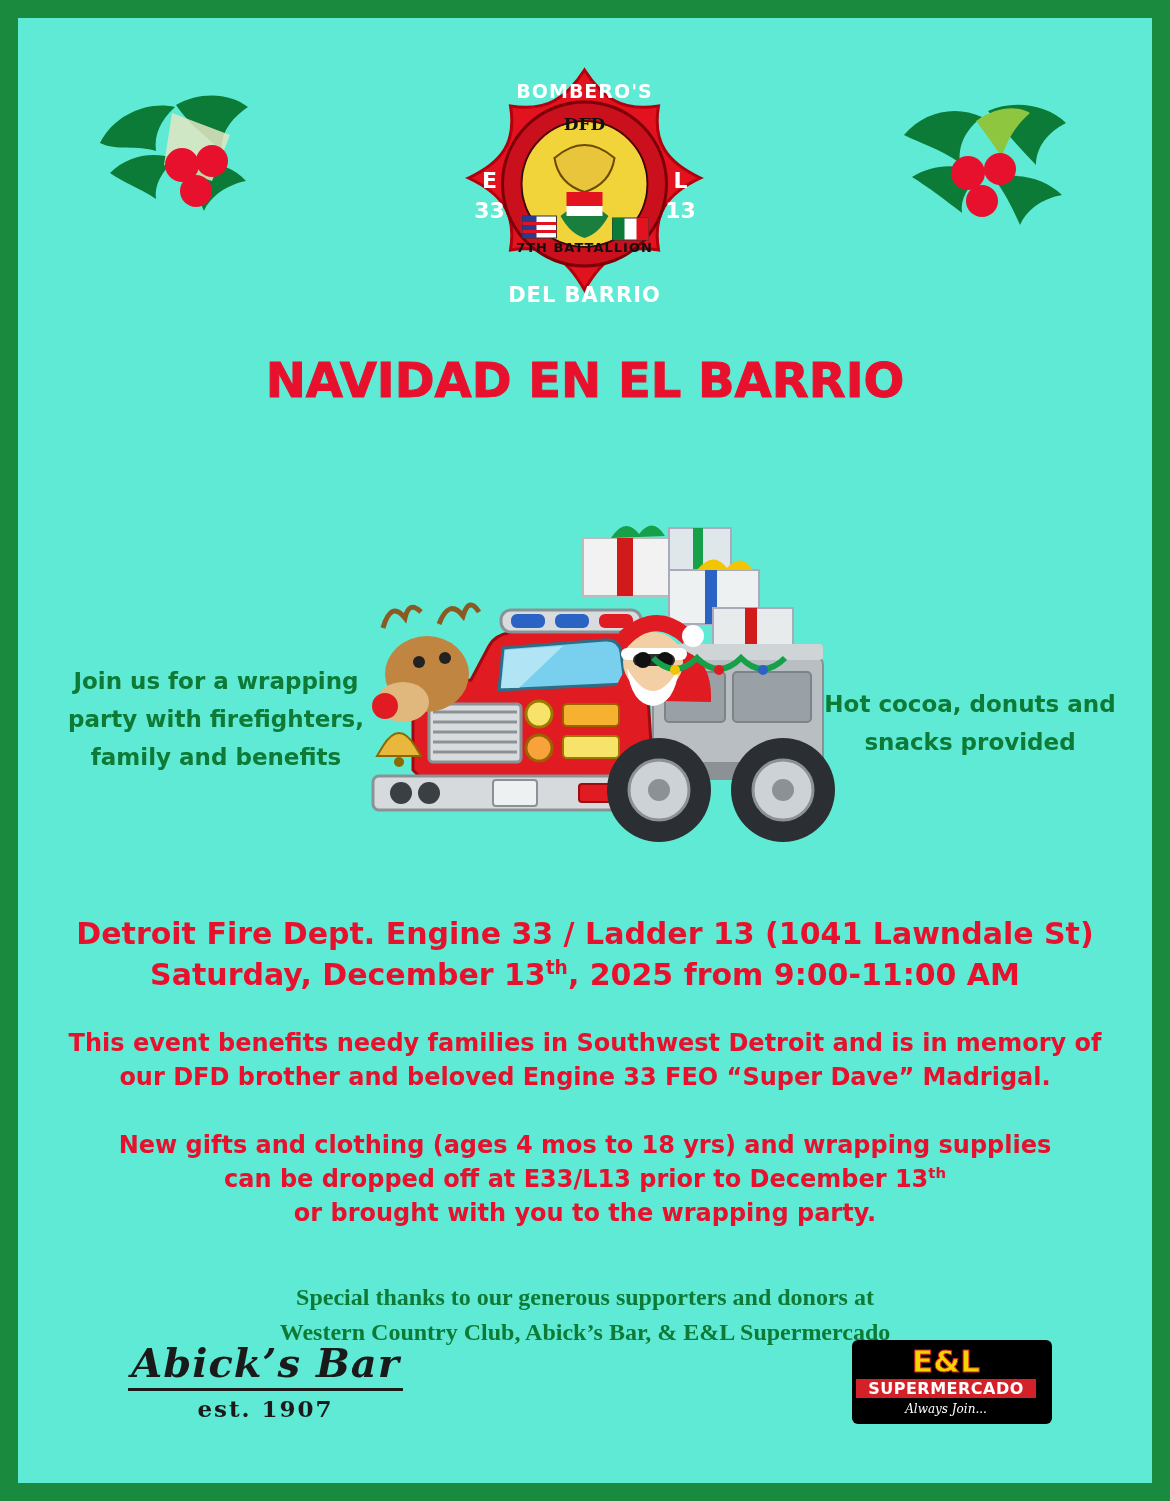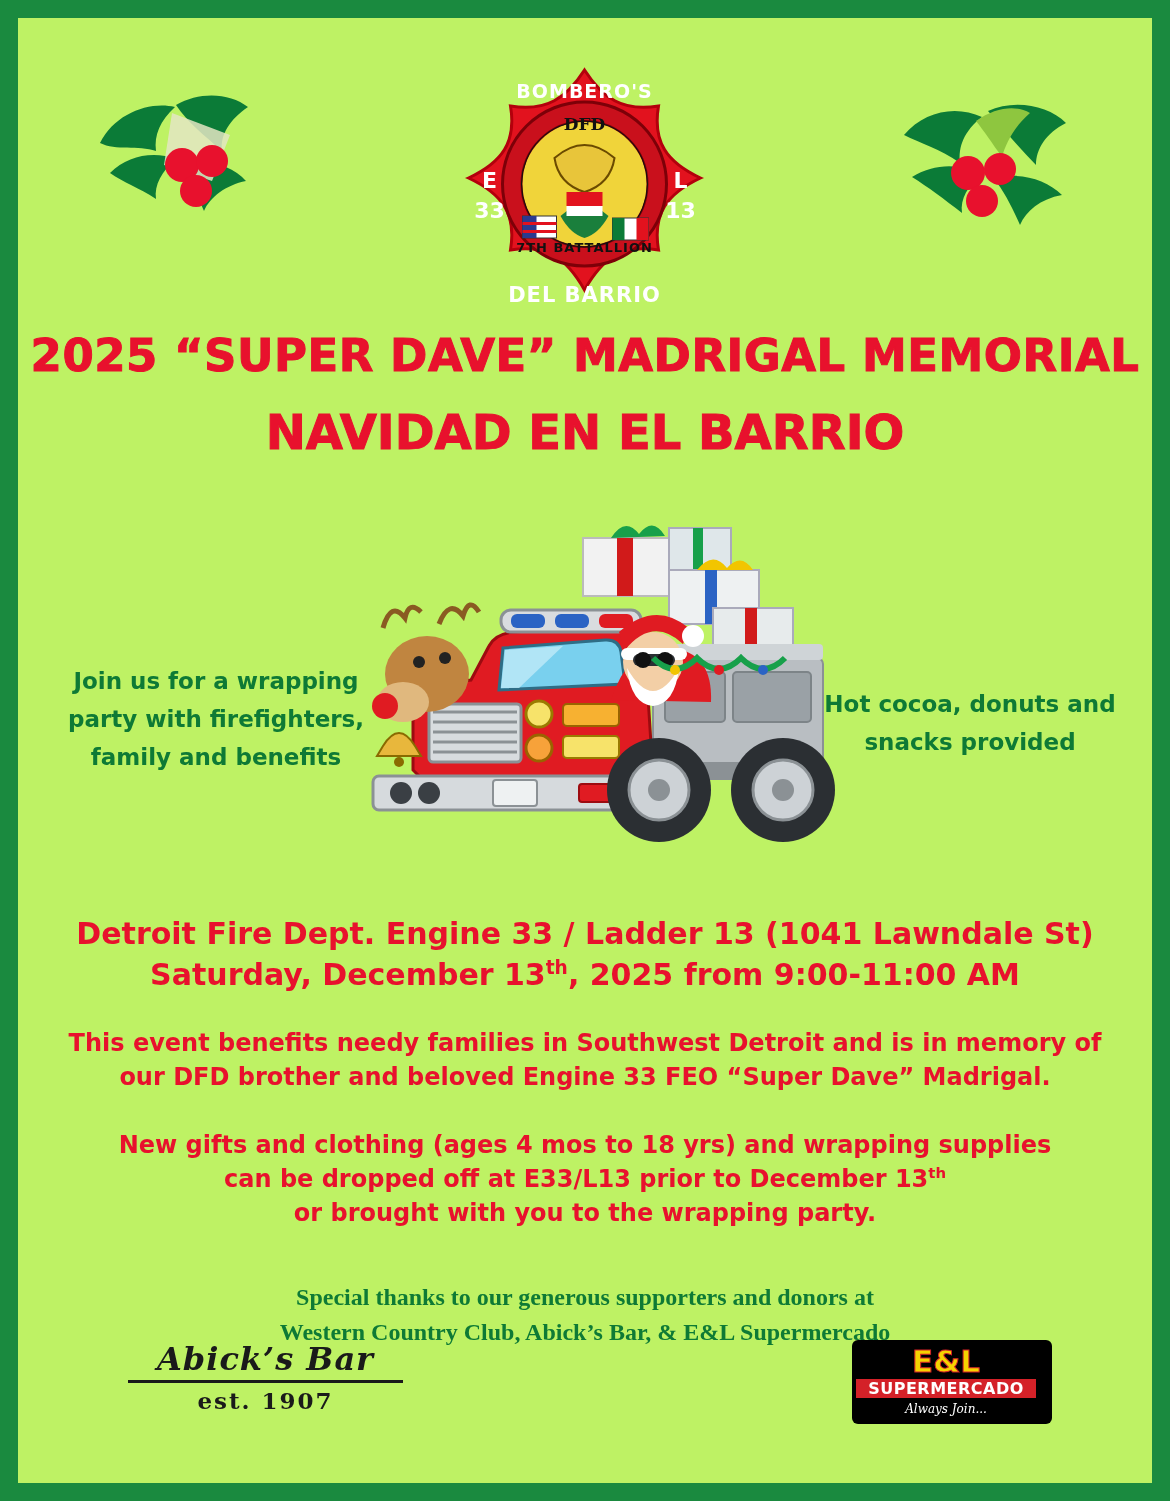--- a/index.html
+++ b/index.html
@@ -18,21 +18,21 @@
     width: 1170px;
     height: 1501px;
     box-sizing: border-box;
     border: 18px solid #1a8a3f;
     background: #ffffff;
   }
   .inner {
     position: relative;
     width: 100%;
     height: 100%;
-    background: #bef264;
+    background: #5eead4;
   }
 
   
   .holly {
     position: absolute;
     width: 200px;
     height: 160px;
   }
   .holly-left  { left: 62px;  top: 55px; }
   .holly-right { right: 62px; top: 65px; }
@@ -147,21 +147,21 @@
     text-align: center;
   }
   .sp-abicks { left: 110px;  top: 8px;  width: 275px; }
   .sp-wcc    { left: 50%;    top: 0px;  width: 140px; transform: translateX(-50%); }
   .sp-el     { right: 100px; top: 5px;  width: 200px; }
 
   .abicks-name {
     font-family: "DejaVu Serif", serif;
     font-style: italic;
     font-weight: bold;
-    font-size: 32px;
+    font-size: 40px;
     color: #1a1a1a;
     line-height: 1;
     letter-spacing: 1px;
   }
   .abicks-rule {
     width: 100%;
     height: 3px;
     background: #1a1a1a;
     margin: 5px 0 4px 0;
   }
@@ -271,21 +271,20 @@
           <text x="27" y="152" text-anchor="middle" font-family="DejaVu Sans, sans-serif" font-weight="bold" font-size="22" fill="#ffffff">33</text>
           <text x="218" y="122" text-anchor="middle" font-family="DejaVu Sans, sans-serif" font-weight="bold" font-size="22" fill="#ffffff">L</text>
           <text x="218" y="152" text-anchor="middle" font-family="DejaVu Sans, sans-serif" font-weight="bold" font-size="22" fill="#ffffff">13</text>
           <text x="122" y="186" text-anchor="middle" font-family="DejaVu Sans, sans-serif" font-weight="bold" font-size="13" fill="#111" letter-spacing="1">7TH BATTALLION</text>
           <text x="122" y="236" text-anchor="middle" font-family="DejaVu Sans, sans-serif" font-weight="bold" font-size="21" fill="#ffffff" letter-spacing="1">DEL BARRIO</text>
         </g>
       </svg>
     </div>
 
     <div class="title-block">
-      <div class="title-main">2025 “SUPER DAVE” MADRIGAL MEMORIAL</div>
       <div class="title-sub">NAVIDAD EN EL BARRIO</div>
     </div>
 
     <div class="caption caption-left">Join us for a wrapping party with firefighters, family and benefits</div>
 
     <div class="truck-wrap">
       <svg viewBox="0 0 500 355" width="500" height="355">
 
         <rect x="230" y="30" width="86" height="58" fill="#f2f2f2" stroke="#bbb" stroke-width="2"></rect>
         <rect x="264" y="30" width="16" height="58" fill="#d11a1a"></rect>

